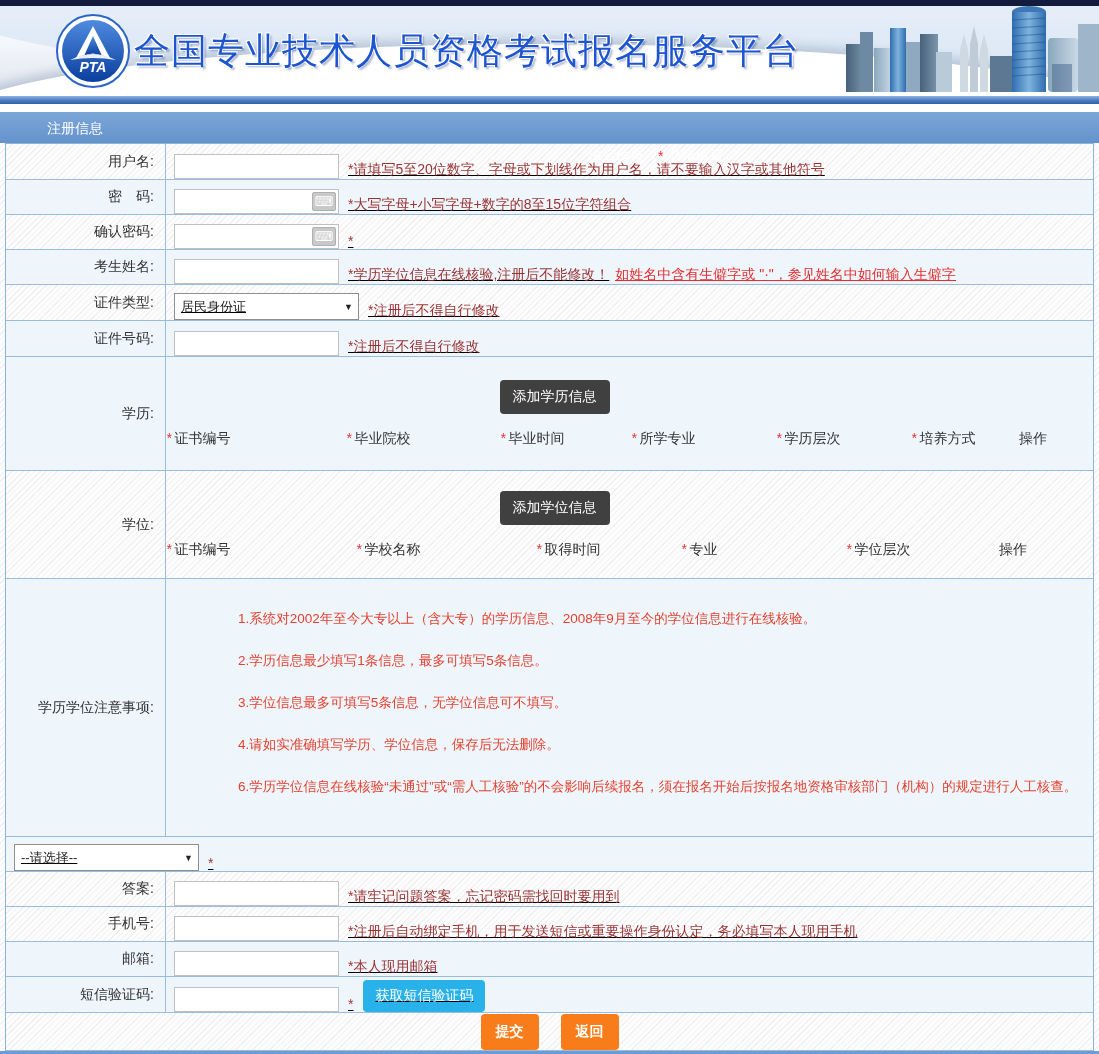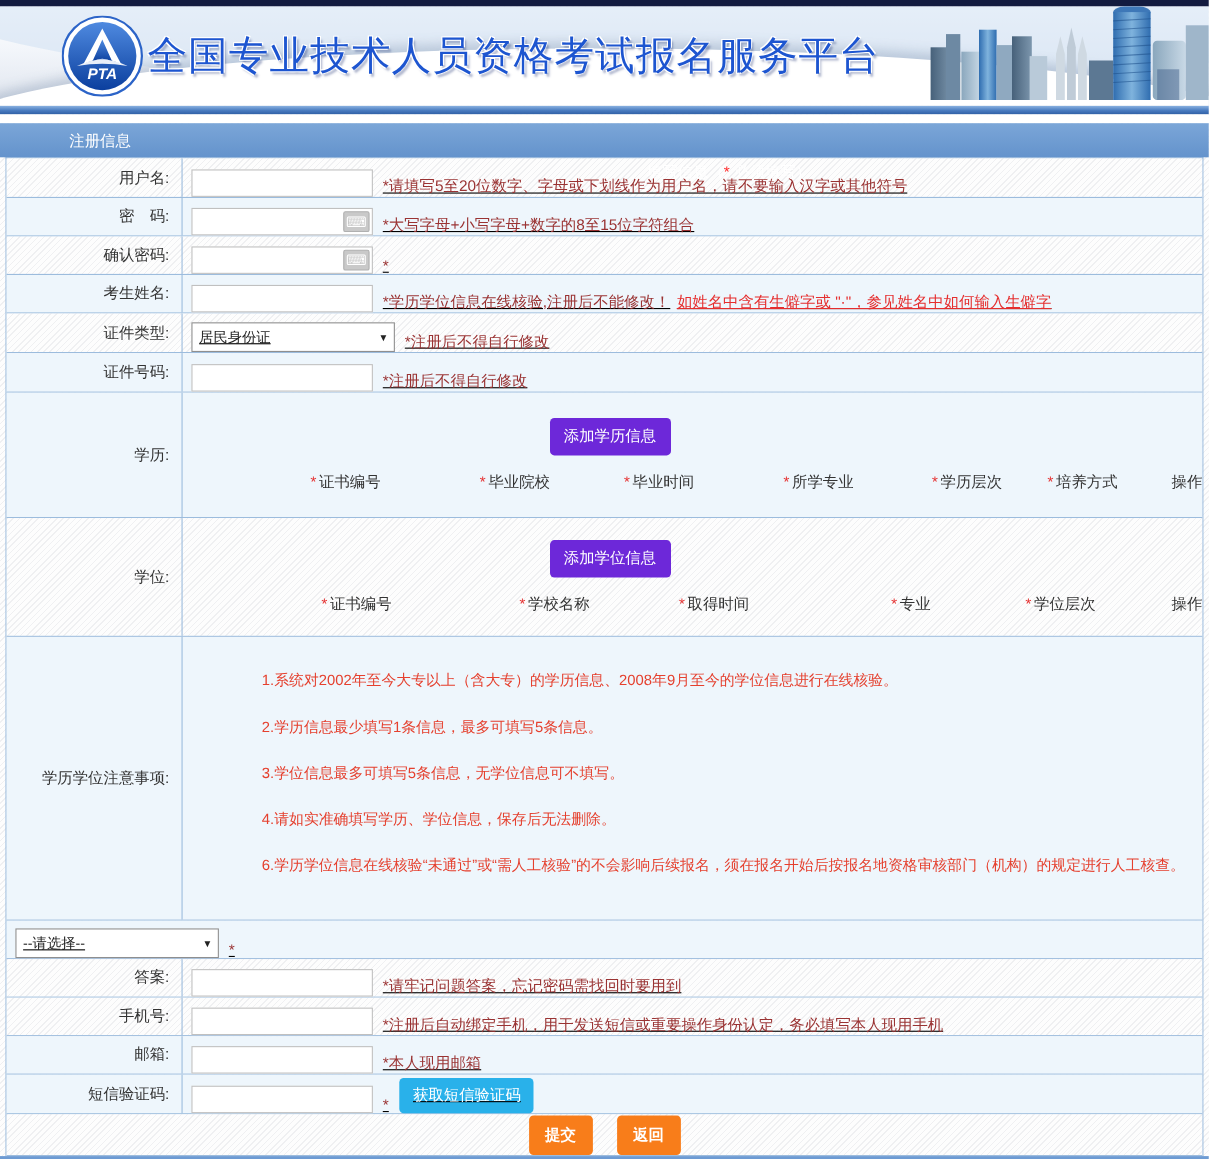--- a/index.html
+++ b/index.html
@@ -22,21 +22,21 @@
   .titles { margin-left:4px; }
   .title { font-size:36px; font-weight:normal; letter-spacing:1px; color:#1d55d0; white-space:nowrap;
     text-shadow:-1px -1px 0 #fff, 1px -1px 0 #fff, -1px 1px 0 #fff, 2px 2px 2px rgba(20,40,110,.35); }
   .subtitle { margin-top:2px; font-size:17px; font-weight:bold; color:#2e6bd6; white-space:nowrap;
     text-shadow:-1px -1px 0 #fff, 1px 1px 0 #fff, 1px 2px 2px rgba(20,40,110,.25); }
   .cityscape { position:absolute; right:0; bottom:0; z-index:4; }
   .headerbar { height:8px; background:linear-gradient(180deg,#8db4e2 0%, #4a7cc0 55%, #2f5fa5 100%); }
   .headgap { height:8px; background:#fff; }
   
   .tabbar { position:relative; height:31px; background:linear-gradient(180deg,#7ba6d8,#6493cc); color:#fff; font-size:14px; }
-  .tabbar .left-label { position:absolute; left:63px; top:8px; }
+  .tabbar .left-label { position:absolute; left:47px; top:8px; }
   .tabbar .center-label { position:absolute; left:588px; top:8px;margin-top:28px; }
   .tabbar .star { color:#ff2a2a; font-style:normal; }
   
   .formtable { margin:0 5px; border:1px solid #8fb3d9; border-bottom:none; }
   .row { display:flex; border-bottom:1px solid #9cbcdd; }
   .row-hatch { background-color:#fdfdfd;
     background-image: repeating-linear-gradient(135deg, rgba(140,145,160,0.12) 0 1px, transparent 1px 4px); }
   .row-blue { background:#eef6fc; }
   .cell-label { flex:0 0 160px; display:flex; align-items:center; justify-content:flex-end;
     padding-right:11px; border-right:1px solid #9cbcdd; color:#333; font-size:14px; }
@@ -48,24 +48,24 @@
     border:1px solid #b0b0b0; border-radius:2px; color:#fff; font-size:13px; line-height:18px; text-align:center; cursor:pointer; }
   .select { position:relative; width:185px; height:27px; border:1px solid #8f8f8f; background:#fff;
     font-size:13px; color:#222; line-height:25px; padding:0 20px 0 6px; cursor:pointer; }
   .select .arrow { position:absolute; right:5px; top:0; font-size:9px; color:#222; line-height:26px; }
   .hint { margin-left:9px; color:#9a3333; font-size:14px; white-space:nowrap; }
   a.red-link { margin-left:6px; color:#e52e2e; font-size:14px; text-decoration:underline; white-space:nowrap; cursor:pointer; }
   
   .row-edu { height:114px; } .row-deg { height:108px; }
   .bigcell { flex:1; display:flex; flex-direction:column; justify-content:center; min-width:0; }
   .btn-line { text-align:center; padding-right:150px; margin-bottom:16px; }
-  .btn-blue { display:inline-block; background:#6d28d9; color:#fff; border:none; border-radius:4px;
+  .btn-blue { display:inline-block; background:#404040; color:#fff; border:none; border-radius:4px;
     font-size:14px; padding:8px 13px; cursor:pointer; font-family:inherit; }
   .cols { display:grid; font-size:14px; color:#333; }
-  .cols .col { text-align:right; white-space:nowrap; }
+  .cols .col { text-align:left; white-space:nowrap; }
   .cols .st { color:#e53333; margin-right:3px; }
   .cols7 { grid-template-columns:180px 154px 131px 145px 135px 105px 1fr; }
   .cols6 { grid-template-columns:190px 180px 145px 165px 150px 1fr; }
   
   .row-notes { height:258px; }
   .notes-list { padding:14px 0 0 72px; }
   .notes-list p { color:#e5402e; font-size:13.5px; margin:0 0 24px 0; white-space:nowrap; }
   
   .btn-blue-sm { display:inline-block; background:#29b1ea; color:#fff; border:none; border-radius:4px;
     font-size:14px; padding:7px 12px; margin-left:10px; cursor:pointer; font-family:inherit; }

